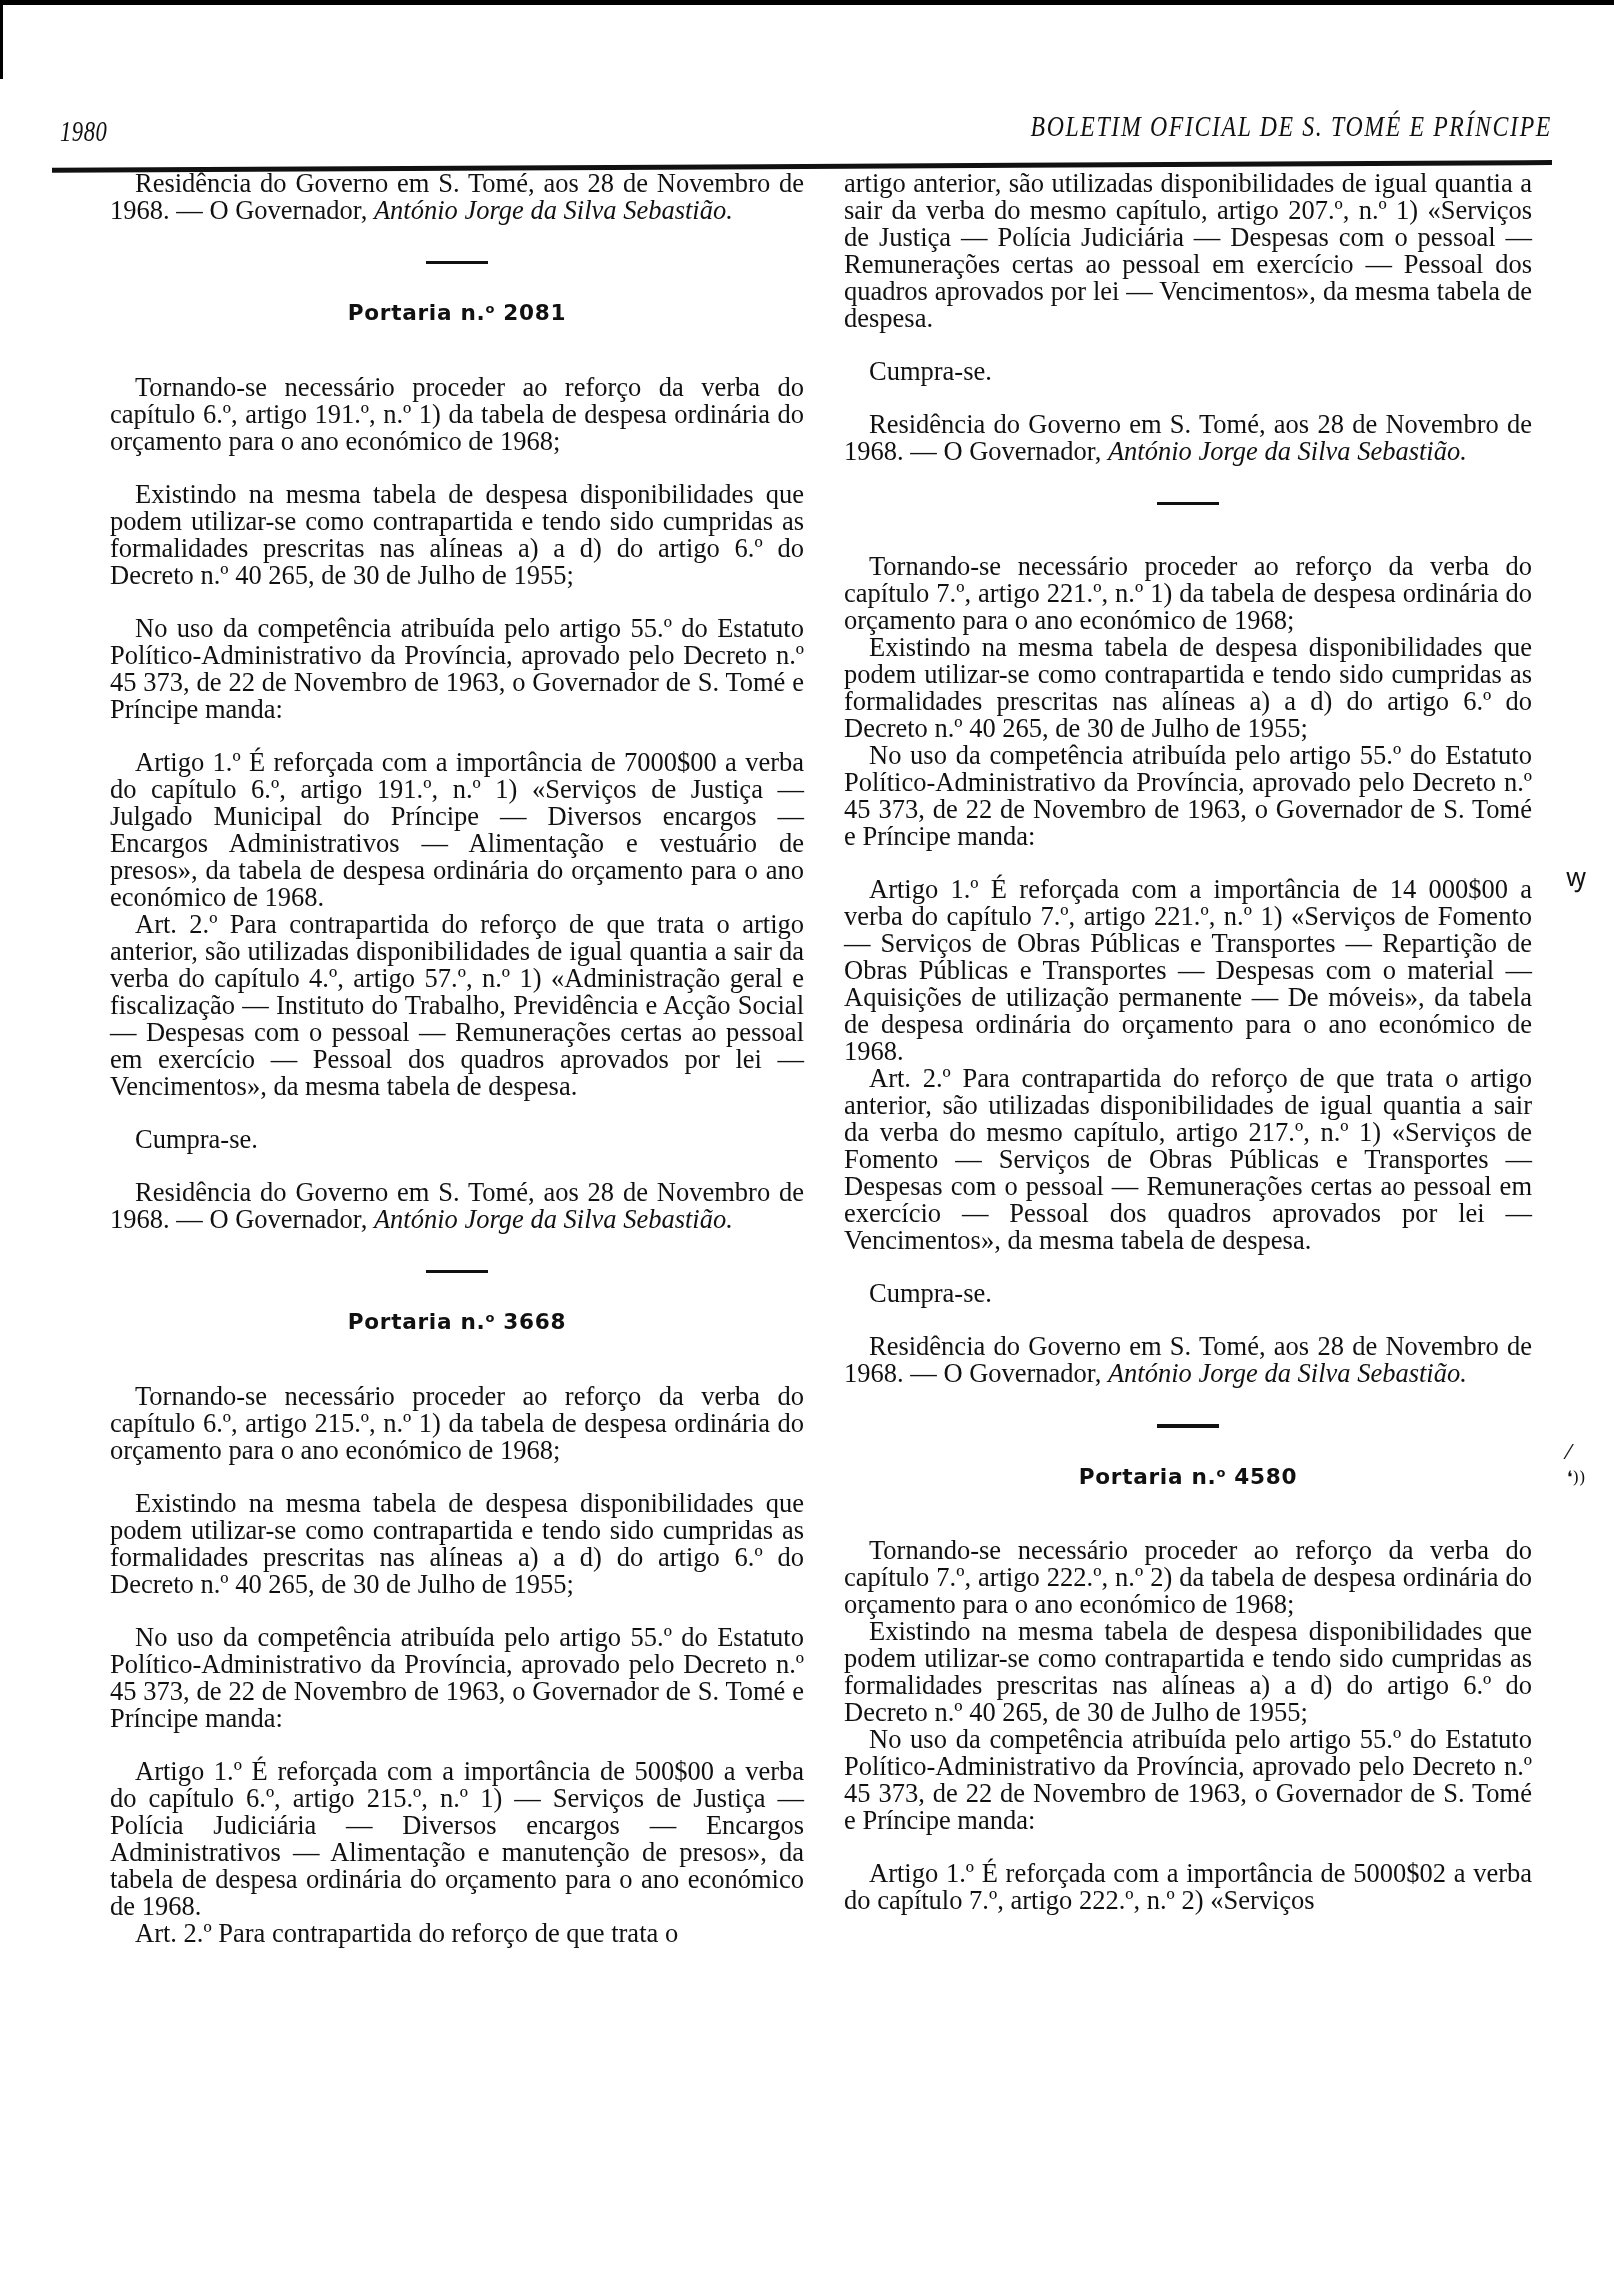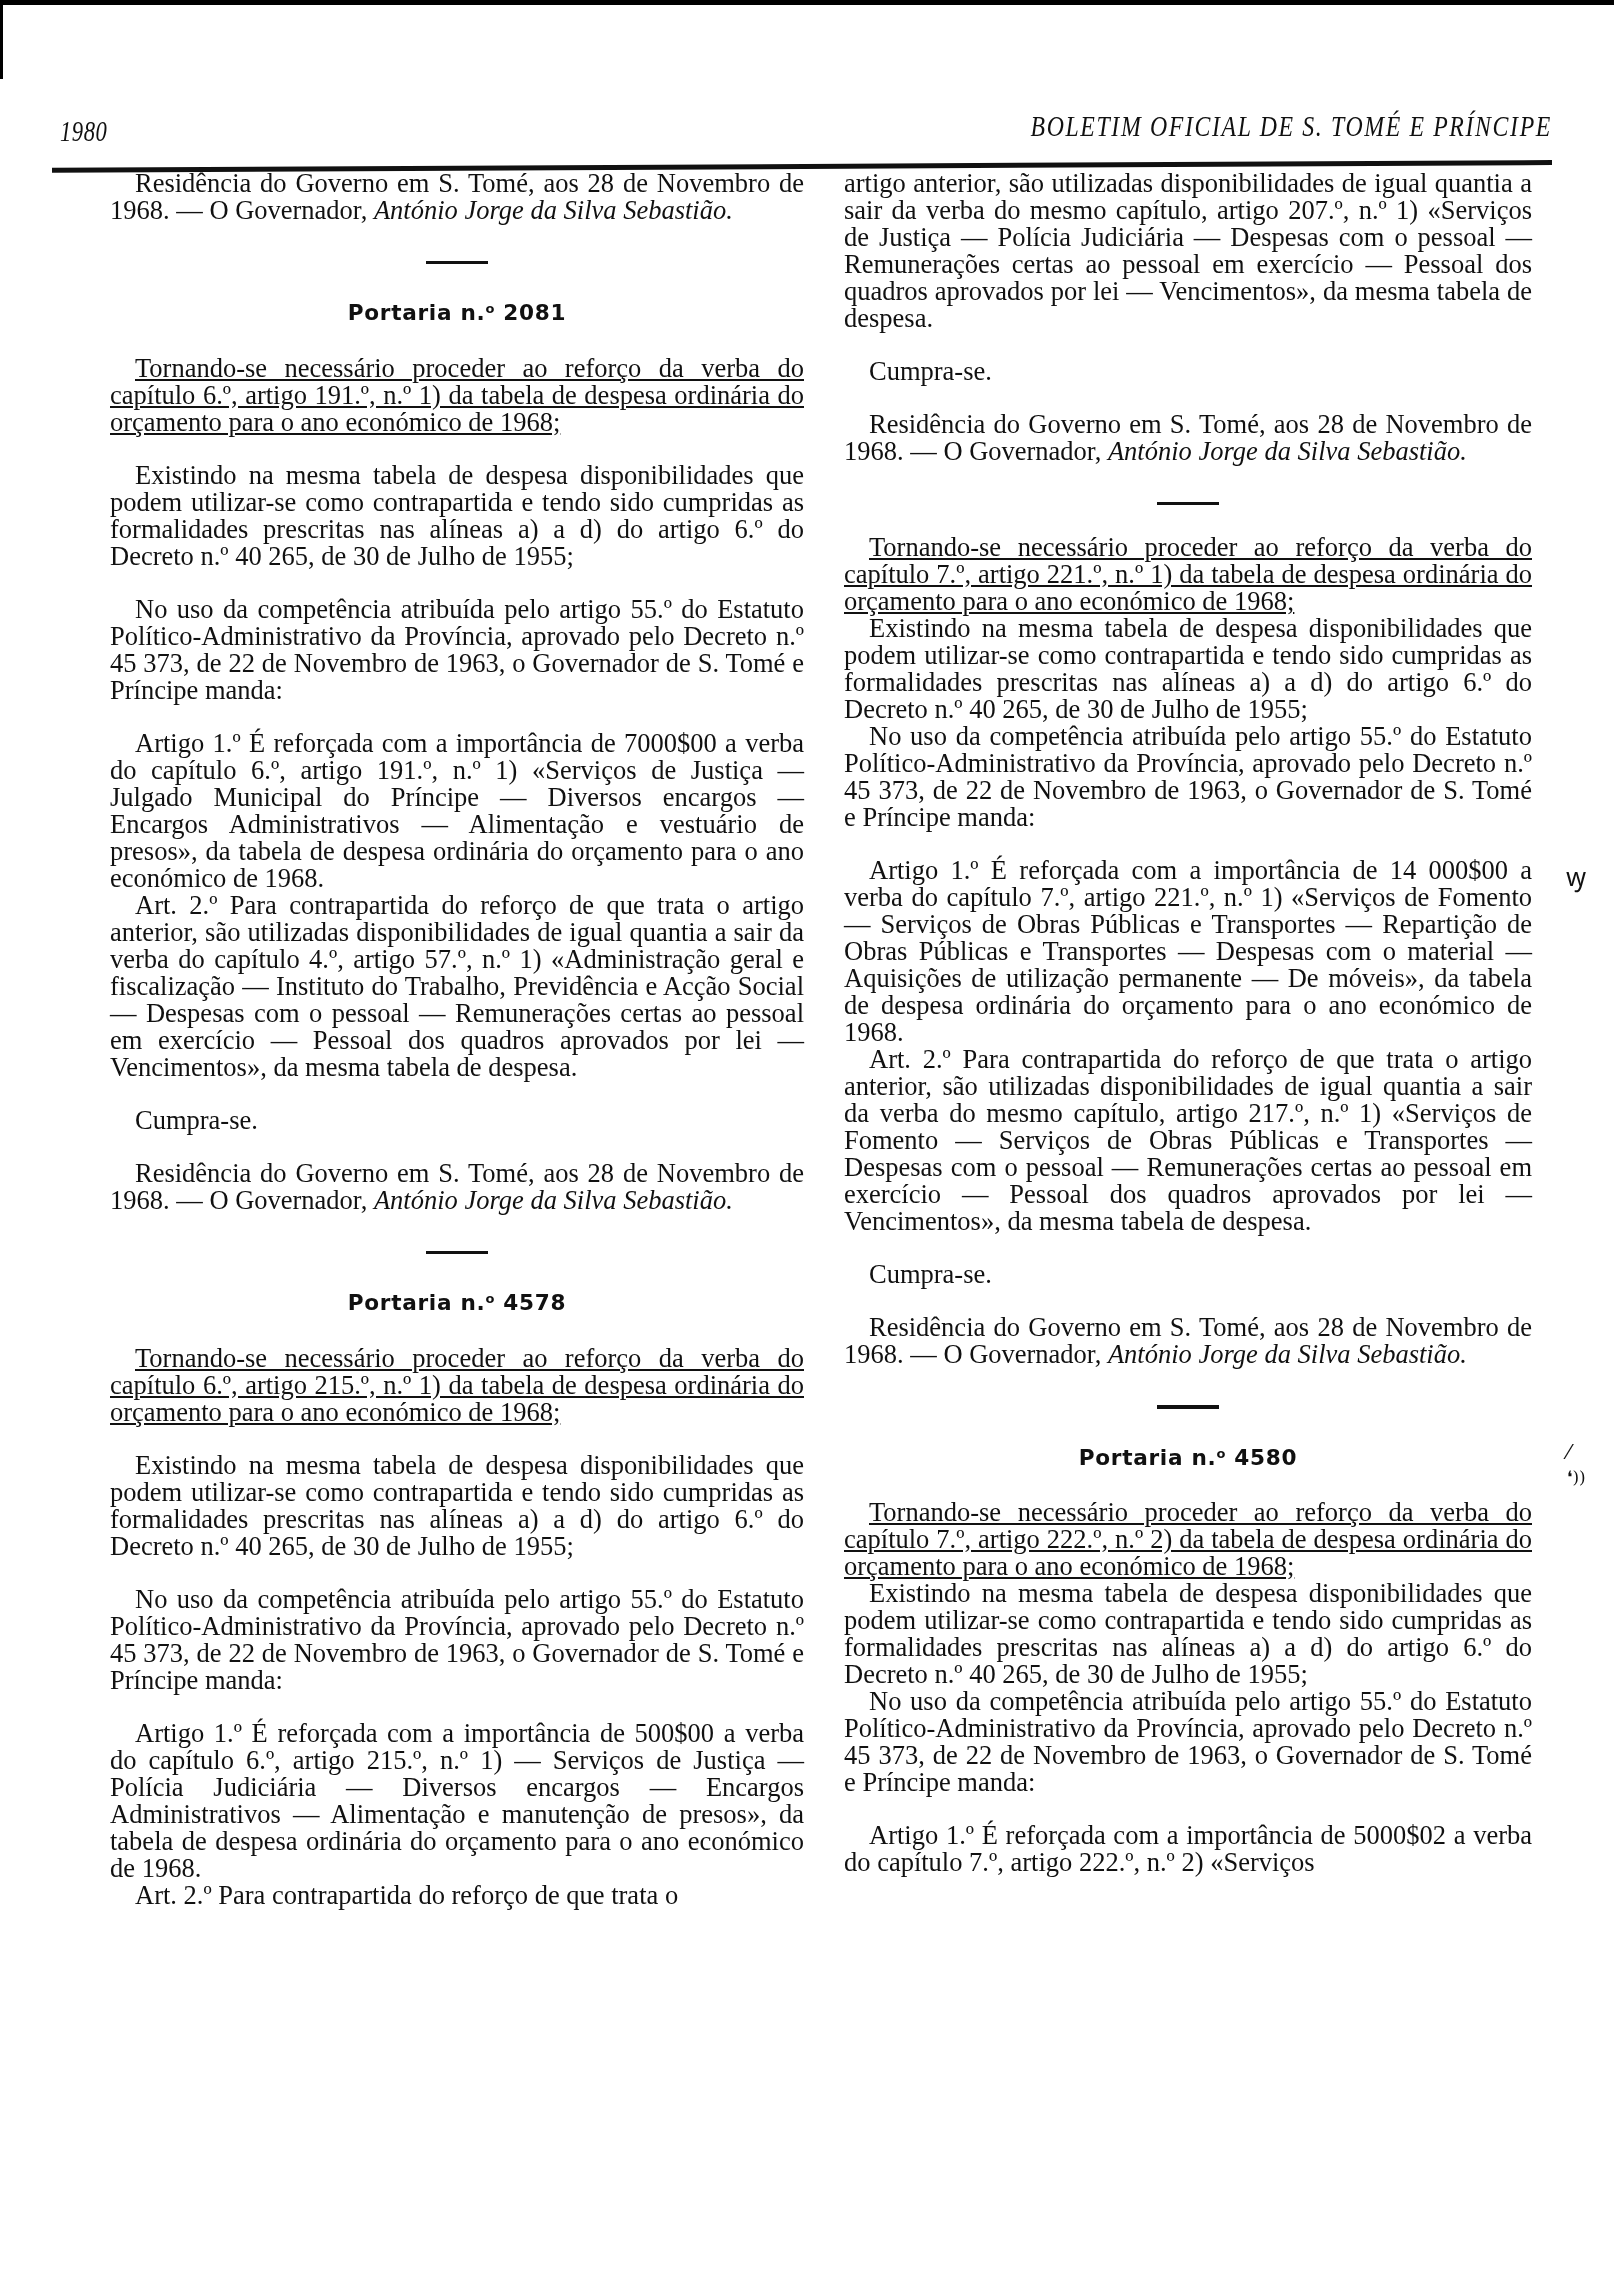--- a/index.html
+++ b/index.html
@@ -30,21 +30,21 @@
     background: #111; transform: rotate(-0.3deg); transform-origin: right;
   }
   .col {
     position: absolute; top: 170px; width: 694px;
     font-size: 26.5px; line-height: 27px; text-align: justify;
   }
   .col.left { left: 110px; }
   .col.right { left: 844px; width: 688px; }
   p { margin: 0; text-indent: 25px; hyphens: manual; }
   .gap-s { margin-top: 26px; }
-  .gap-m { margin-top: 29px; text-decoration: underline; }
+  .gap-m { margin-top: 48px; }
   .sig-name { font-style: italic; }
   .separator {
     width: 62px; height: 3.3px; background: #111; margin: 37px auto 0 auto;
   }
   .portaria-title {
     text-align: center; text-indent: 0;
     font-family: "DejaVu Sans", "Liberation Sans", sans-serif;
     font-weight: bold; font-size: 21.6px; letter-spacing: 0.7px; margin-top: 31px;
   }
   .portaria-title .sup { font-size: 13px; vertical-align: 6.6px; }
@@ -76,21 +76,21 @@
     <p class="gap-s">No uso da competência atribuída pelo artigo 55.º do Estatuto Político-Administrativo da Província, aprovado pelo Decreto n.º 45 373, de 22 de Novembro de 1963, o Governador de S. Tomé e Príncipe manda:</p>
     <p class="gap-s">Artigo 1.º É reforçada com a importância de 7000$00 a verba do capítulo 6.º, artigo 191.º, n.º 1) «Serviços de Justiça — Julgado Municipal do Príncipe — Diversos encargos — Encargos Administrativos — Alimentação e vestuário de presos», da tabela de despesa ordinária do orçamento para o ano económico de 1968.</p>
     <p>Art. 2.º Para contrapartida do reforço de que trata o artigo anterior, são utilizadas disponibilidades de igual quantia a sair da verba do capítulo 4.º, artigo 57.º, n.º 1) «Administração geral e fiscalização — Instituto do Trabalho, Previdência e Acção Social — Despesas com o pessoal — Remunerações certas ao pessoal em exercício — Pessoal dos quadros aprovados por lei — Vencimentos», da mesma tabela de despesa.</p>
     <p class="gap-s">Cumpra-se.</p>
     <p class="gap-s"><span>Residência do Governo em S. Tomé, aos 28 de Novembro de 1968. — O Governador, </span><span class="sig-name">António Jorge da Silva Sebastião.</span></p>
   </div>
 
   <div class="separator"></div>
 
   <div>
-    <p class="portaria-title"><span>Portaria n.</span><span class="sup">o</span> <span>4578</span></p>
+    <p class="portaria-title"><span>Portaria n.</span><span class="sup">o</span> <span>3668</span></p>
     <p class="gap-m">Tornando-se necessário proceder ao reforço da verba do capítulo 6.º, artigo 215.º, n.º 1) da tabela de despesa ordinária do orçamento para o ano económico de 1968;</p>
     <p class="gap-s">Existindo na mesma tabela de despesa disponibilidades que podem utilizar-se como contrapartida e tendo sido cumpridas as formalidades prescritas nas alíneas a) a d) do artigo 6.º do Decreto n.º 40 265, de 30 de Julho de 1955;</p>
     <p class="gap-s">No uso da competência atribuída pelo artigo 55.º do Estatuto Político-Administrativo da Província, aprovado pelo Decreto n.º 45 373, de 22 de Novembro de 1963, o Governador de S. Tomé e Príncipe manda:</p>
     <p class="gap-s">Artigo 1.º É reforçada com a importância de 500$00 a verba do capítulo 6.º, artigo 215.º, n.º 1) — Serviços de Justiça — Polícia Judiciária — Diversos encargos — Encargos Administrativos — Alimentação e manutenção de presos», da tabela de despesa ordinária do orçamento para o ano económico de 1968.</p>
     <p>Art. 2.º Para contrapartida do reforço de que trata o</p>
   </div>
 </div>
 
 <div class="col right">
   <div>

